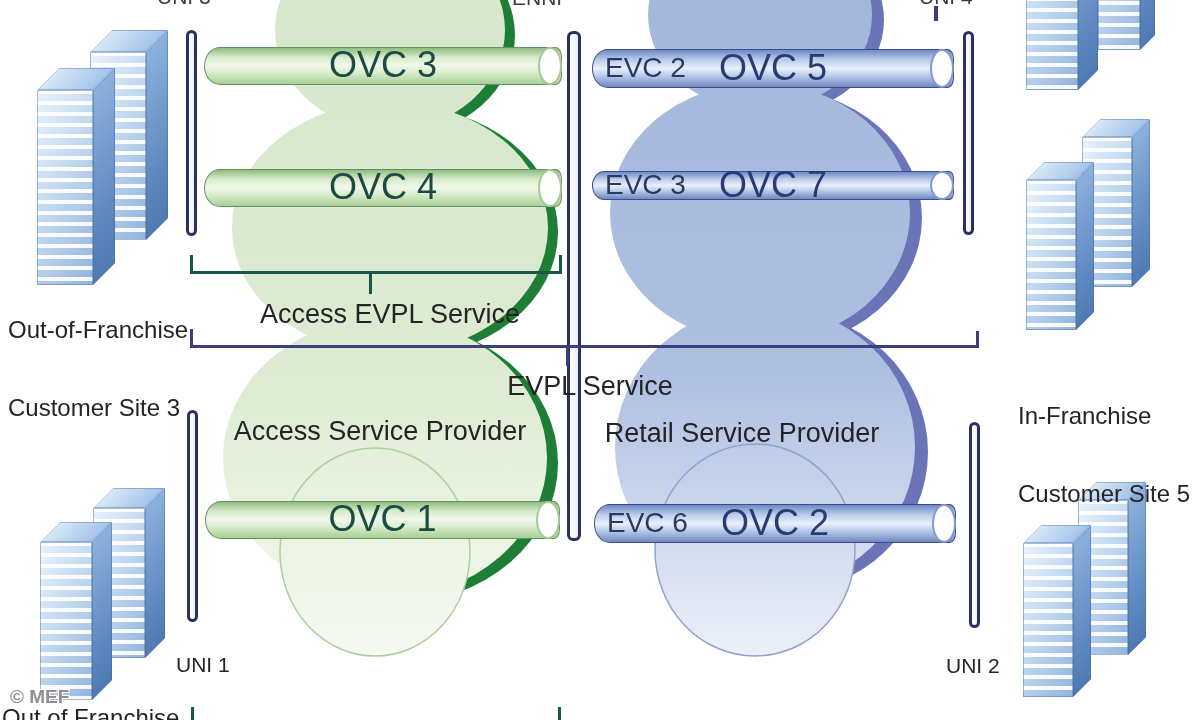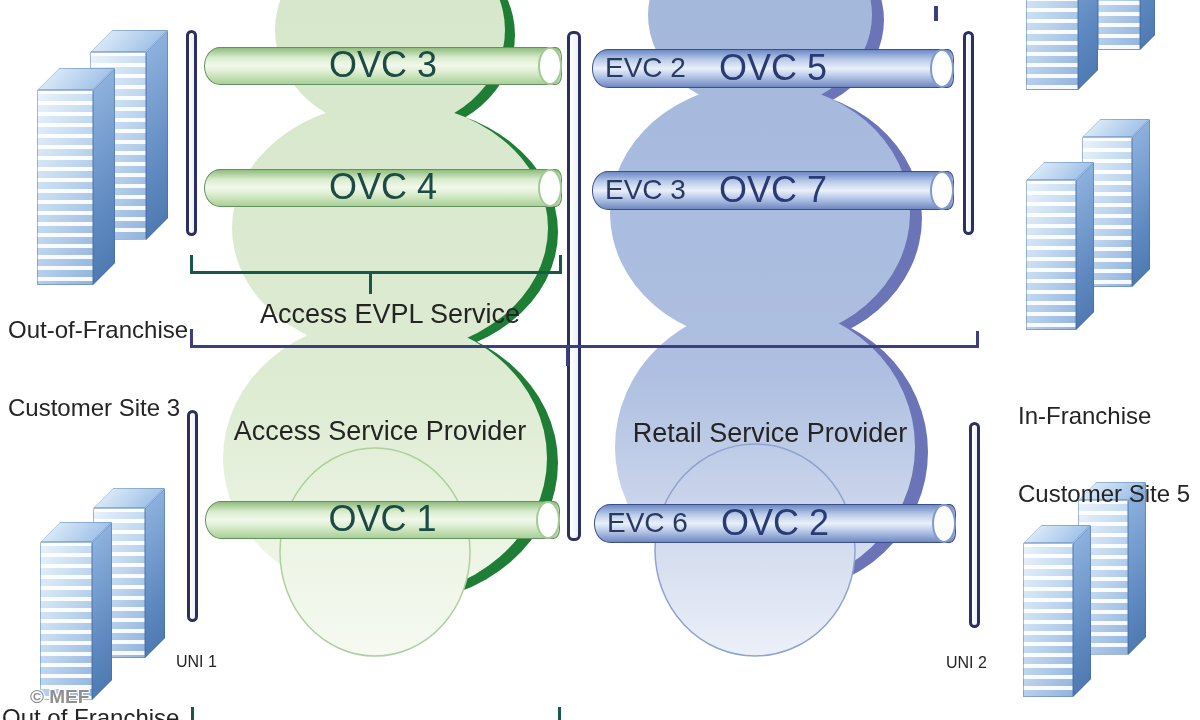--- a/index.html
+++ b/index.html
@@ -47,26 +47,25 @@
     background:linear-gradient(90deg,#ffffff,#eef0f8);
     border:3px solid #2c2f62;border-radius:6px;
   }
   
   .bracket{background:#17584b;}
   .bracket.navy{background:#3c3f7d;}
   
   .lbl{white-space:pre;}
   .svc{font-size:27px;text-align:center;color:#242424;}
   .site{font-size:24px;line-height:26px;color:#242424;}
-  .uni{font-size:16px;color:#242424;}
+  .uni{font-size:21px;color:#242424;}
   .cut{color:#3a3a3a;}
   #copyright{
     font-size:19px;font-weight:bold;color:#8f8f8f;
     text-shadow:-1px -1px 0 #fff,1px -1px 0 #fff,-1px 1px 0 #fff,1px 1px 0 #fff;
-    margin-left:20px;
   }
   
   .tower{position:absolute;}
   .tower .roof{
     position:absolute;left:0;width:100%;height:var(--e);top:calc(-1 * var(--e));
     transform:skewX(-45deg);transform-origin:0 100%;
     background:linear-gradient(90deg,#d8e8f7,#a3c3e9);
     box-shadow:0 0 0 1px rgba(80,120,170,.45) inset;
   }
   .tower .side{
@@ -184,21 +183,21 @@
   </div>
   <div class="pipe green" style="left:205px;top:501px;width:355px;height:38px">
     <span class="ovc">OVC 1</span>
     <span class="cap"></span>
   </div>
   <div class="pipe blue" style="left:592px;top:49px;width:362px;height:39px">
     <span class="evc">EVC 2</span>
     <span class="ovc">OVC 5</span>
     <span class="cap"></span>
   </div>
-  <div class="pipe blue" style="left:592px;top:171px;width:362px;height:39px">
+  <div class="pipe blue" style="left:592px;top:171px;width:362px;height:29px">
     <span class="evc">EVC 3</span>
     <span class="ovc">OVC 7</span>
     <span class="cap"></span>
   </div>
   <div class="pipe blue" style="left:594px;top:504px;width:362px;height:39px">
     <span class="evc">EVC 6</span>
     <span class="ovc">OVC 2</span>
     <span class="cap"></span>
   </div>
 
@@ -216,22 +215,23 @@
   <div class="bracket navy" style="left:190px;top:345px;width:789px;height:3px"></div>
   <div class="bracket navy" style="left:190px;top:329px;width:3px;height:19px"></div>
   <div class="bracket navy" style="left:976px;top:331px;width:3px;height:17px"></div>
   <div class="bracket navy" style="left:566px;top:346px;width:3px;height:20px"></div>
 
   <div class="bracket" style="left:191px;top:707px;width:3px;height:13px"></div>
   <div class="bracket" style="left:558px;top:707px;width:3px;height:13px"></div>
   <div class="bracket navy" style="left:934px;top:6px;width:4px;height:15px"></div>
 
   <div class="lbl svc" style="left:250px;top:299px;width:280px">Access EVPL Service</div>
+  <div class="lbl svc" style="left:500px;top:371px;width:180px">EVPL Service</div>
   <div class="lbl svc" style="left:230px;top:416px;width:300px">Access Service Provider</div>
-  <div class="lbl svc" style="left:620px;top:418px;width:300px">Retail Service Provider</div>
+  <div class="lbl svc" style="left:592px;top:418px;width:300px">Retail Service Provider</div>
 
   <div class="lbl site" style="left:8px;top:265px">
     <div>Out-of-Franchise</div>
     <div>Customer Site 3</div>
   </div>
   <div class="lbl site" style="left:1018px;top:351px">
     <div>In-Franchise</div>
     <div>Customer Site 5</div>
   </div>
   <div class="lbl site" style="left:2px;top:705px">Out of Franchise</div>

